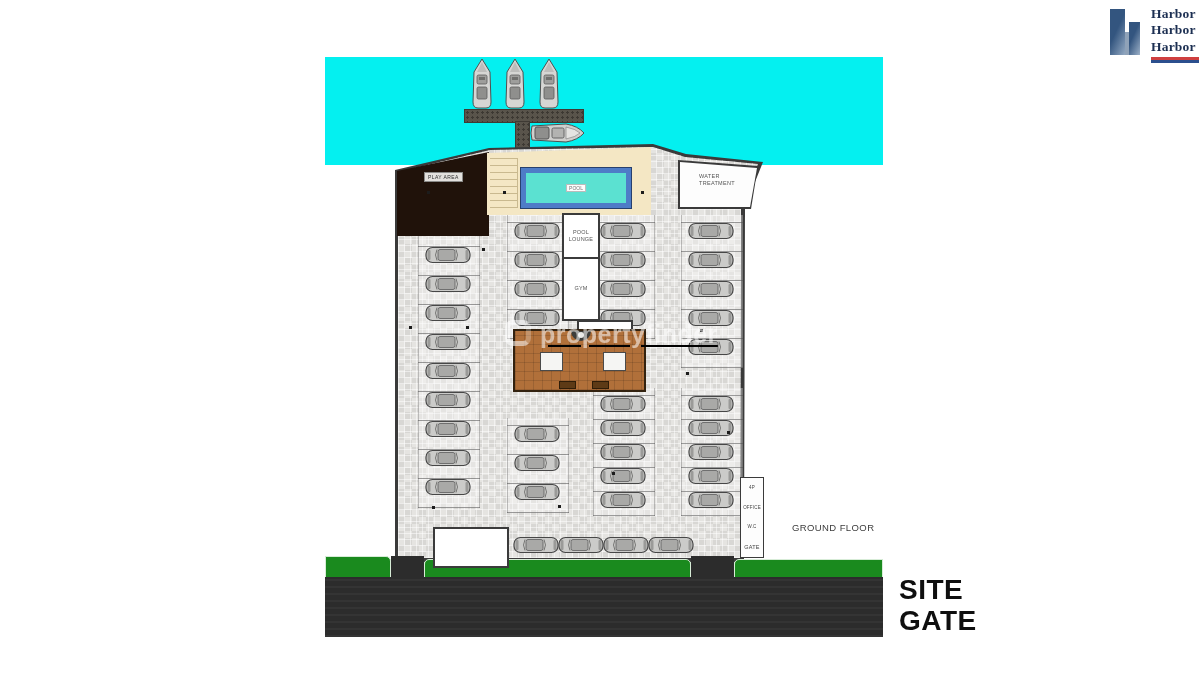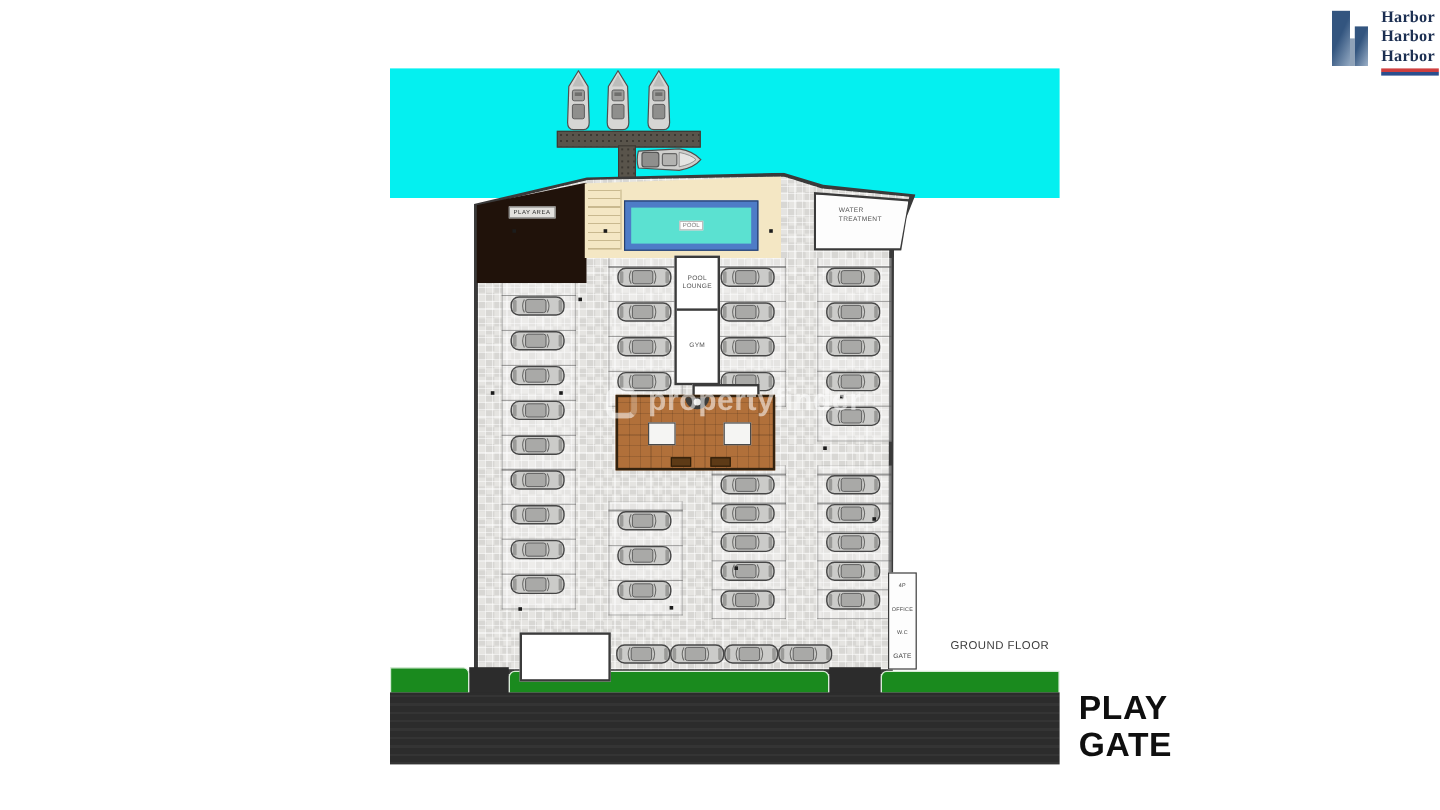--- a/index.html
+++ b/index.html
@@ -86,26 +86,26 @@
   #green-left{left:325px;top:556px;width:66px;height:22px;border-radius:0 5px 0 0;}
   #green-mid{left:424px;top:559px;width:267px;height:19px;}
   #green-right{left:734px;top:559px;width:149px;height:19px;border-radius:5px 0 0 0;}
   .driveway{background:#2c2c2c;z-index:4;}
   #driveway-left{left:391px;top:556px;width:33px;height:24px;}
   #driveway-right{left:691px;top:556px;width:43px;height:24px;}
   #road{left:325px;top:577px;width:558px;height:60px;background:#2c2c2c;z-index:5;
     background-image:repeating-linear-gradient(0deg,rgba(255,255,255,.04) 0 2px,transparent 2px 7px);}
 
   
-  #ground-floor{left:792px;top:533px;font-size:9.5px;font-weight:500;color:#3c3c3c;
+  #ground-floor{left:792px;top:522px;font-size:9.5px;font-weight:500;color:#3c3c3c;
     letter-spacing:.4px;z-index:10;}
   #site-plan-title{left:899px;top:574px;z-index:10;font-size:28px;font-weight:800;color:#0f0f0f;
     line-height:1.12;letter-spacing:.5px;}
   #site-plan-title span{display:block;}
-  #watermark{left:505px;top:320px;z-index:30;display:flex;align-items:flex-end;gap:9px;}
+  #watermark{left:505px;top:320px;z-index:30;display:flex;align-items:flex-start;gap:9px;text-decoration:underline;}
   #wm-glyph{width:26px;height:26px;border:5px solid rgba(255,255,255,.55);border-radius:8px;
     box-sizing:border-box;border-right-color:rgba(255,255,255,.25);}
   #wm-text{font-size:25px;font-weight:700;color:rgba(255,255,255,.55);letter-spacing:.5px;}
 
   #logo{left:1108px;top:6px;z-index:10;display:flex;gap:5px;}
   #logo-towers{width:38px;height:52px;position:relative;}
   .tower{position:absolute;}
   #tower-1{left:2px;top:3px;width:15px;height:46px;background:linear-gradient(115deg,#33557f 45%,#93a9c2 100%);}
   #tower-2{left:21px;top:16px;width:11px;height:33px;background:linear-gradient(115deg,#33557f 40%,#9db1c8 100%);}
   #tower-3{left:17px;top:26px;width:4px;height:23px;background:#8fa2b8;}
@@ -547,21 +547,21 @@
 
   <div id="green-left" class="abs green"></div>
   <div id="green-mid" class="abs green"></div>
   <div id="green-right" class="abs green"></div>
   <div id="driveway-left" class="abs driveway"></div>
   <div id="driveway-right" class="abs driveway"></div>
   <div id="road" class="abs"></div>
 
   <div id="ground-floor" class="abs">GROUND FLOOR</div>
   <div id="site-plan-title" class="abs">
-    <span>PLAY</span>
+    <span>SITE</span>
     <span>GATE</span>
   </div>
 
   <div id="watermark" class="abs">
     <div id="wm-glyph"></div>
     <div id="wm-text">propertyfinder</div>
   </div>
 
   <div id="logo" class="abs">
     <div id="logo-towers">

